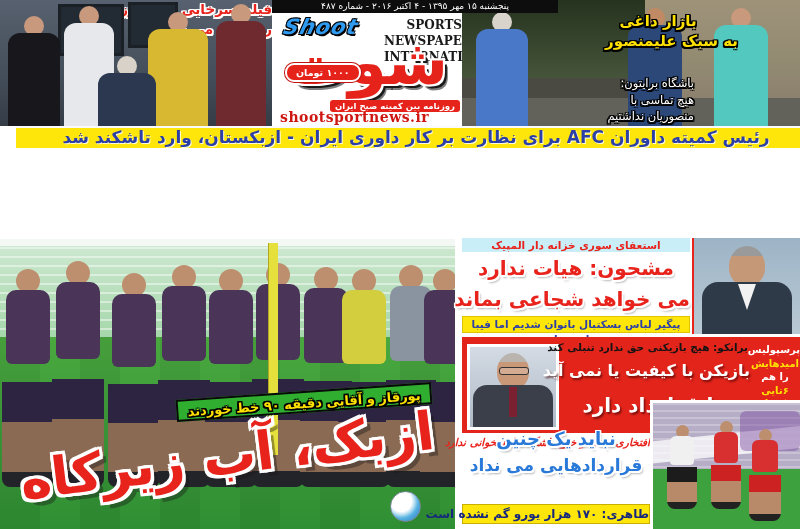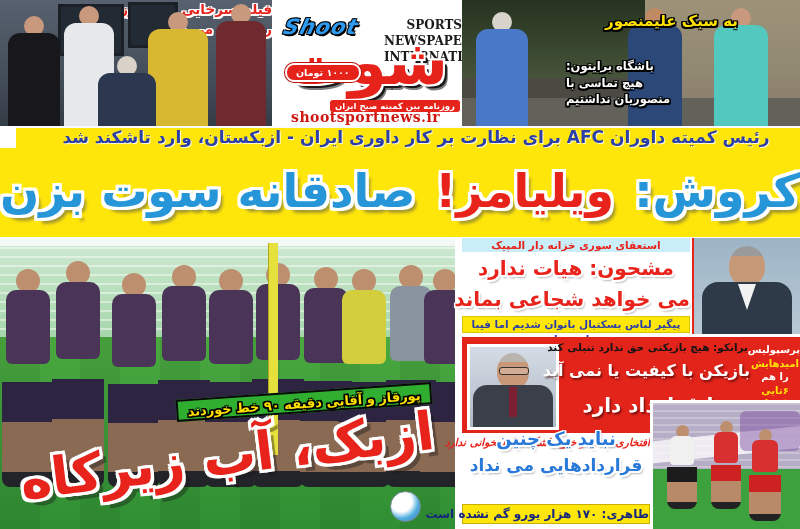--- a/index.html
+++ b/index.html
@@ -20,28 +20,28 @@
   .caption-tl{right:6px;bottom:6px;text-align:right;font-size:13.5px;font-weight:bold;color:#e8231c;line-height:1.45;direction:rtl;z-index:6;}
 
   .masthead{left:272px;top:0;width:190px;height:126px;background:#fff;overflow:visible;}
   .datebar{left:272px;top:0;width:286px;height:13px;background:#0d0d0d;color:#fff;font-size:9px;line-height:13px;text-align:center;direction:rtl;z-index:9;}
   .latin-logo{top:15px;left:12px;font-size:21px;font-weight:bold;font-style:italic;color:#2e9bf0;transform:skewX(-14deg);letter-spacing:1px;text-shadow:-1px -1px 0 #000,1px -1px 0 #000,-1px 1px 0 #000,2px 2px 0 #000;}
   .tagline-en{top:17px;right:0px;width:78px;text-align:right;font-family:"DejaVu Serif",serif;font-size:12px;line-height:1.35;color:#1a1a1a;font-weight:bold;margin-left:31px;}
   .logo-fa{top:30px;left:0;right:0;text-align:center;font-size:62px;line-height:1.05;font-weight:bold;color:#e6231b;direction:rtl;
     text-shadow:-2px -2px 0 #fff,2px -2px 0 #fff,-2px 2px 0 #fff,2px 2px 0 #fff,4px 4px 0 #1a1a1a,5px 6px 0 rgba(0,0,0,.5);}
   .price{top:63px;left:13px;background:#e6231b;color:#fff;font-size:9.5px;font-weight:bold;padding:2px 9px;border:2px solid #fff;border-radius:9px;box-shadow:0 0 0 1px #c01510;direction:rtl;z-index:5;}
   .tagline-fa{bottom:14px;right:2px;background:#e6231b;color:#fff;font-size:8.5px;font-weight:bold;padding:1px 5px;border-radius:3px;direction:rtl;z-index:5;}
-  .website{bottom:1px;left:8px;color:#cf1712;font-family:"DejaVu Serif",serif;font-weight:bold;font-size:14px;letter-spacing:.5px;margin-left:11px;}
+  .website{bottom:1px;left:8px;color:#cf1712;font-family:"DejaVu Serif",serif;font-weight:bold;font-size:14px;letter-spacing:.5px;}
 
   .photo-tr{left:462px;top:0;width:338px;height:126px;background:#4a4a42;overflow:hidden;}
   .tr-trees{left:0;top:0;width:100%;height:62%;background:linear-gradient(180deg,#26331f 0%,#45543a 100%);}
   .tr-building{right:0;top:0;width:46%;height:100%;background:linear-gradient(180deg,#b3a489 0%,#8f8470 100%);opacity:.85;}
   .tr-ground{left:0;bottom:0;width:100%;height:22%;background:#62625a;}
   .title-tr{top:12px;right:62px;width:160px;text-align:center;font-size:15px;font-weight:bold;color:#ffe100;line-height:1.3;direction:rtl;z-index:6;}
-  .sub-tr{top:58px;right:106px;width:128px;text-align:left;font-size:11.5px;font-weight:bold;color:#fff;line-height:1.45;direction:rtl;z-index:6;}
+  .sub-tr{top:75px;right:106px;width:128px;text-align:right;font-size:11.5px;font-weight:normal;color:#fff;line-height:1.45;direction:rtl;z-index:6;}
 
   
   .afc-strip{left:0;top:126px;width:800px;height:22px;background:#ffe60a;border-top:2px solid #fafafa;box-sizing:border-box;
     color:#2b3fa6;font-size:17px;font-weight:bold;line-height:19px;text-align:center;direction:rtl;text-shadow:1px 1px 0 rgba(255,255,255,.85);margin-left:16px;}
   .headline-band{left:0;top:148px;width:800px;height:89px;background:#ffe60a;}
   .headline-band h1{margin:0;height:89px;line-height:86px;text-align:center;font-size:46px;font-weight:bold;direction:rtl;white-space:nowrap;}
   .hl-blue{color:#2796d8;}
   .hl-red{color:#e8231c;margin:0 4px;}
 
   
@@ -136,43 +136,42 @@
     <div class="abs latin-logo">Shoot</div>
     <div class="abs tagline-en">
       <span style="display:block;">SPORTS NEWSPAPER</span>
       <span style="display:block;">INTERNATIONAL</span>
     </div>
     <div class="abs logo-fa">شوت</div>
     <div class="abs price">۱۰۰۰ تومان</div>
     <div class="abs tagline-fa">روزنامه بین کمیته صبح ایران</div>
     <div class="abs website">shootsportnews.ir</div>
   </div>
+  <div class="abs datebar">پنجشنبه ۱۵ مهر ۱۳۹۵ - ۴ اکتبر ۲۰۱۶ - شماره ۴۸۷</div>
 
   <div class="abs photo-tr">
     <div class="abs tr-trees"></div>
     <div class="abs tr-building"></div>
     <div class="abs tr-ground"></div>
     <div class="person" style="left:14px;top:12px;width:52px;height:114px;--kit:#4a78c8;--skin:#d8d4cc;"></div>
     <div class="person" style="left:166px;top:8px;width:54px;height:118px;--kit:#2c4878;--skin:#c08a64;"></div>
     <div class="person" style="left:252px;top:8px;width:54px;height:118px;--kit:#52c8be;"></div>
     <div class="abs title-tr ob">
+      <span style="display:block;">بازار داغی</span>
       <span style="display:block;text-align:right;">به سبک علیمنصور</span>
     </div>
     <div class="abs sub-tr ob">
       <span style="display:block;">باشگاه برایتون:</span>
       <span style="display:block;">هیچ تماسی با</span>
       <span style="display:block;">منصوریان نداشتیم</span>
     </div>
   </div>
 
   <div class="abs afc-strip">رئیس کمیته داوران AFC برای نظارت بر کار داوری ایران - ازبکستان، وارد تاشکند شد</div>
 
-  <div class="abs headline-band">
-    <h1 class="ow2"><span class="hl-blue">کروش:</span> <span class="hl-red">ویلیامز!</span> <span class="hl-blue">صادقانه سوت بزن</span></h1>
-  </div>
 
   <div class="abs photo-main">
     <div class="abs seats"></div>
     <div class="abs seat-rows"></div>
     <div class="abs roofline"></div>
     <div class="abs pitch"></div>
     <div class="abs pitch-stripes"></div>
 
     <div class="pl" style="left:2px;top:30px;width:52px;height:218px;"></div>
     <div class="pl" style="left:52px;top:22px;width:52px;height:226px;"></div>

